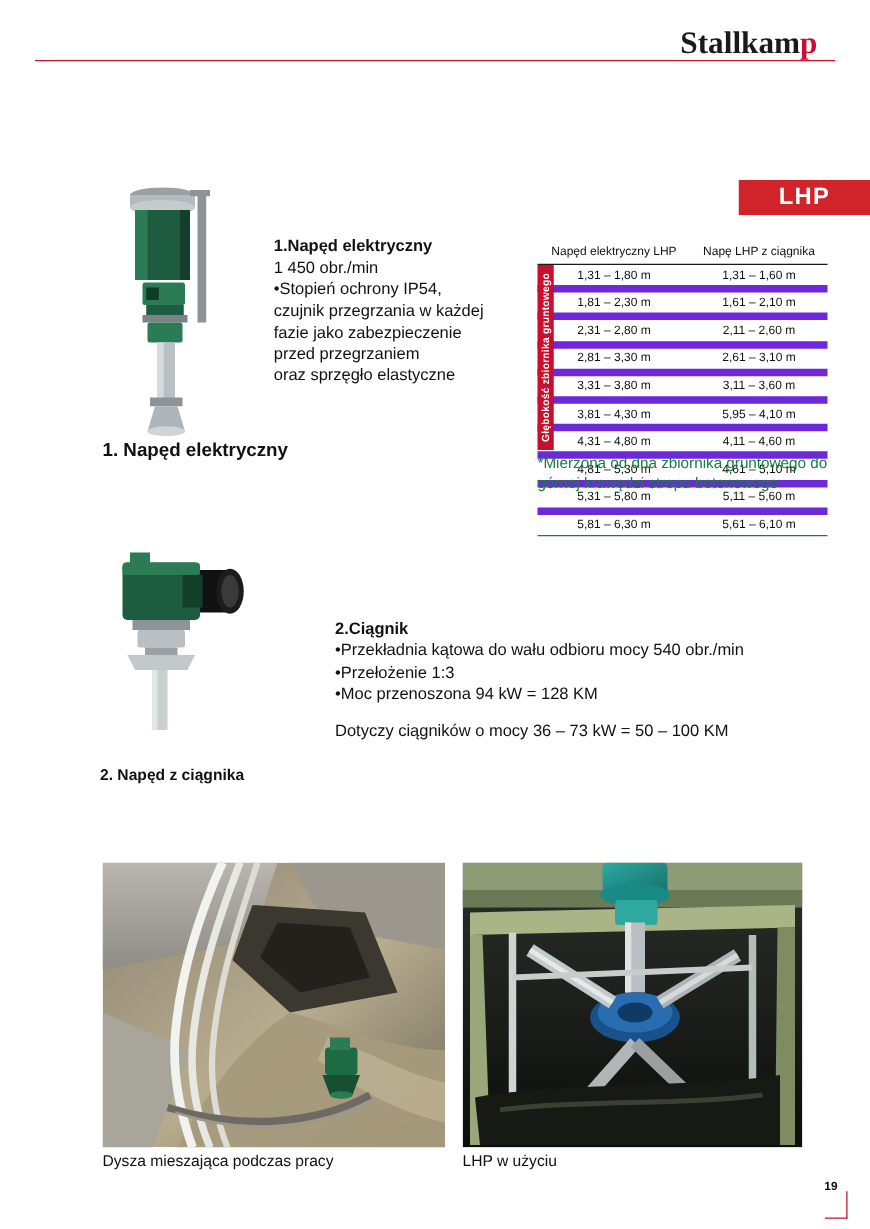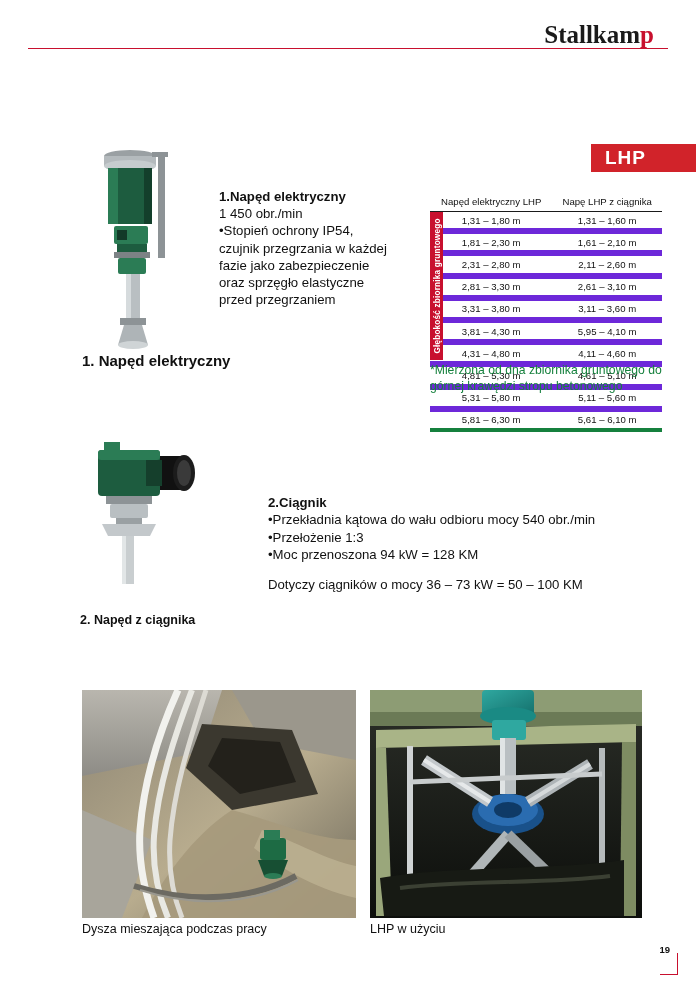--- a/index.html
+++ b/index.html
@@ -54,21 +54,21 @@
     top: 144px;
     width: 105px;
     height: 28px;
     background: #d1232a;
     color: #ffffff;
     font-size: 19px;
     font-weight: bold;
     letter-spacing: 1px;
     display: flex;
     align-items: center;
-    padding-left: 14px;
+    padding-left: 32px;
     box-sizing: border-box;
   }
 
   
   .fig1 {
     position: absolute;
     left: 84px;
     top: 140px;
     width: 120px;
     height: 215px;
@@ -116,21 +116,21 @@
     text-align: center;
     white-space: nowrap;
   }
   table.depth td {
     padding: 2.6px 2px;
     text-align: center;
     border-bottom: 6px solid #6d28d9;
     white-space: nowrap;
   }
   table.depth tr:last-child td {
-    border-bottom: 4px solid #15803d;
+    border-bottom: 1px solid #15803d;
   }
   .side-label {
     position: absolute;
     left: 430px;
     top: 212px;
     width: 13px;
     height: 148px;
     background: #c8102e;
   }
   .side-label span {
@@ -263,22 +263,22 @@
   </svg>
 </div>
 <div class="fig1-caption">1. Napęd elektryczny</div>
 
 <div class="txt1">
   <div class="h">1.Napęd elektryczny</div>
   <div>  1 450 obr./min</div>
   <div>•Stopień ochrony IP54,</div>
   <div>czujnik przegrzania w każdej</div>
   <div>fazie jako zabezpieczenie</div>
+  <div>przed przegrzaniem</div>
   <div>oraz sprzęgło elastyczne</div>
-  <div>przed przegrzaniem</div>
 </div>
 
 <div class="table-wrap">
   <table class="depth">
     <thead>
       <tr>
         <th>Napęd elektryczny LHP</th>
         <th>Napę LHP z ciągnika</th>
       </tr>
     </thead>

